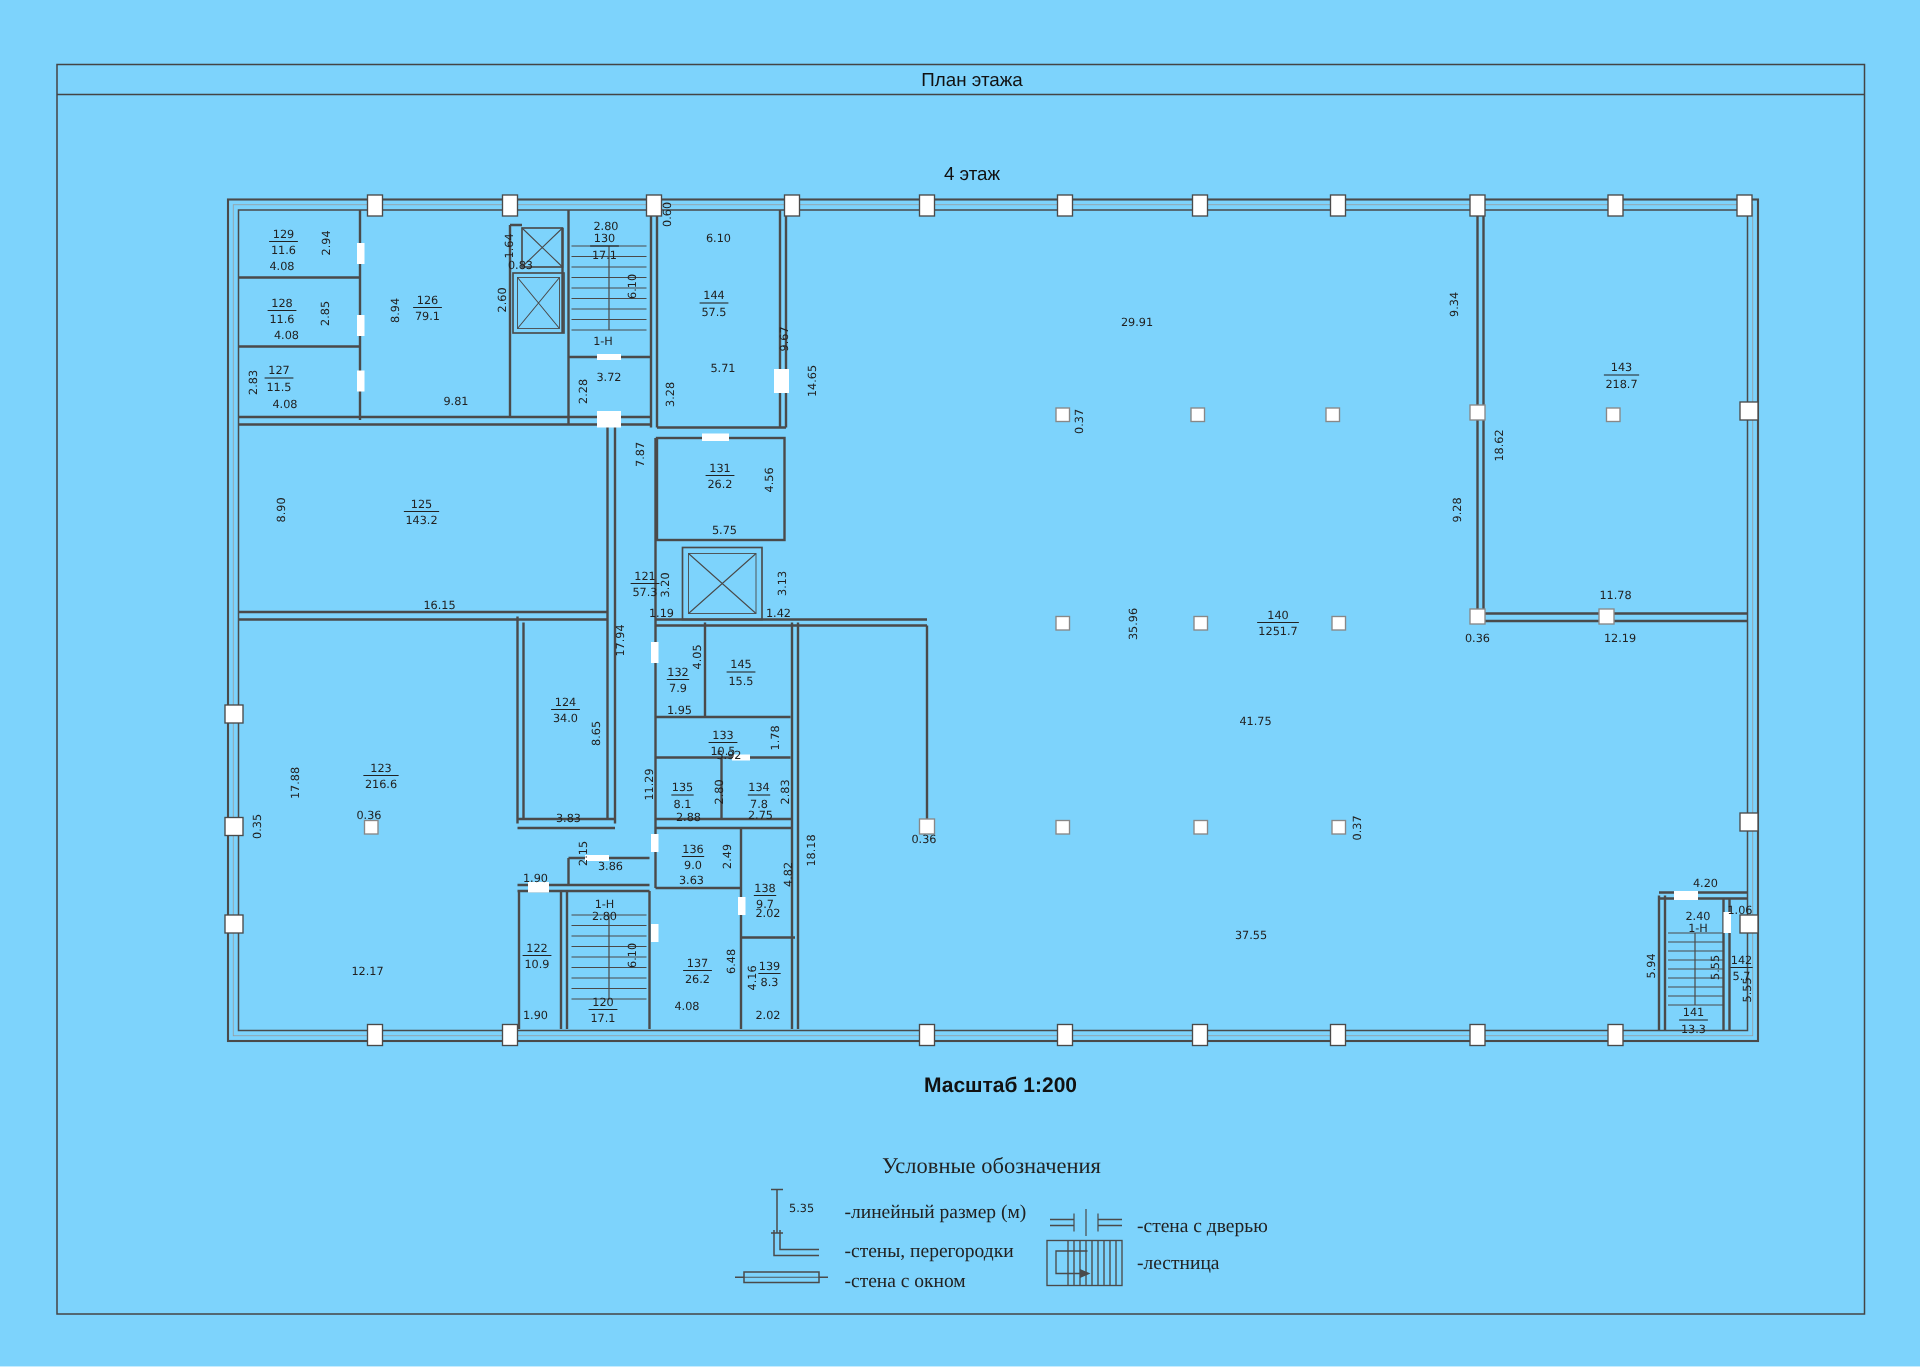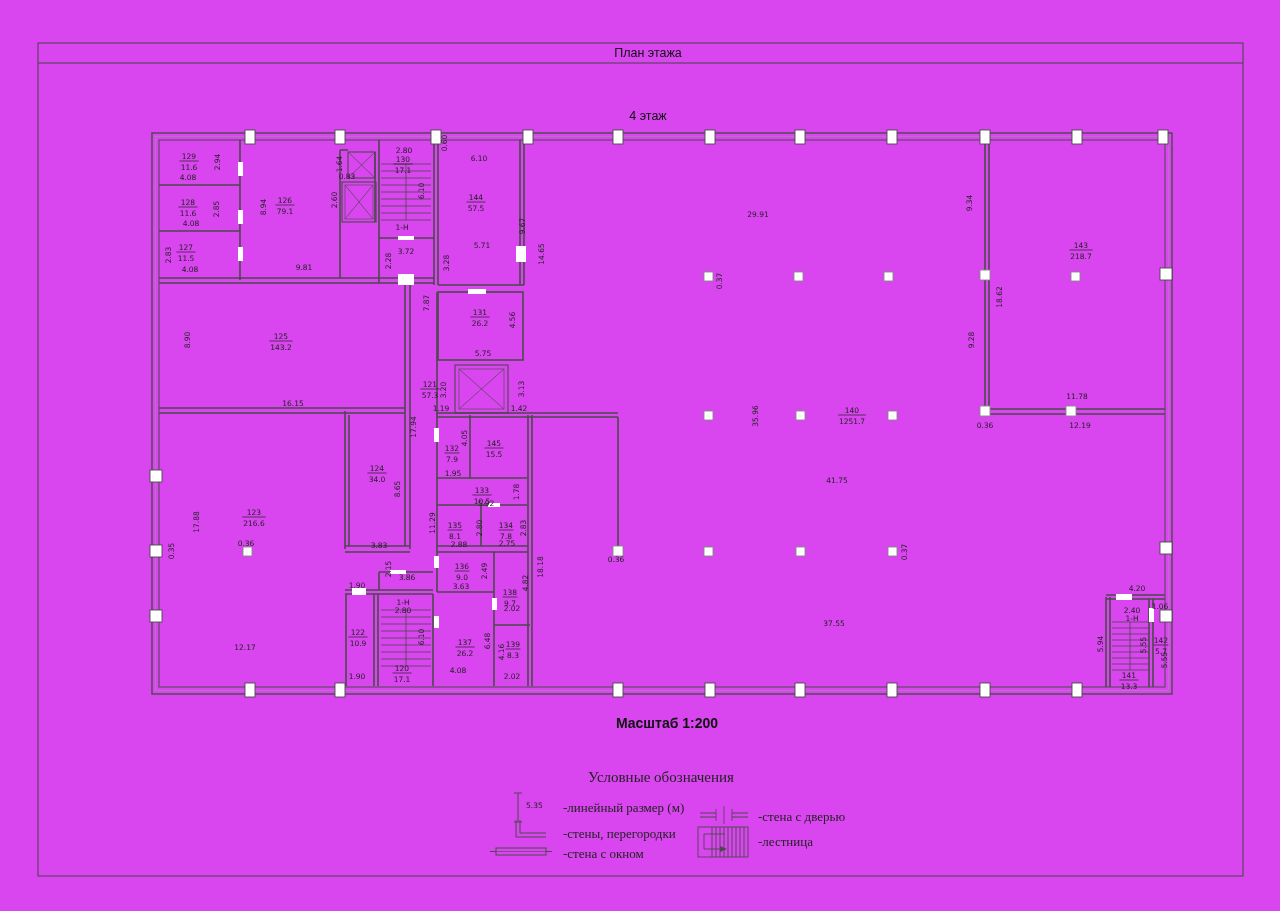--- a/index.html
+++ b/index.html
@@ -1,16 +1,16 @@
 <!DOCTYPE html>
 <html><head>
 <meta charset="utf-8">
 <style>
   html,body{margin:0;padding:0;background:#fff;}
-  .canvas{position:relative;width:1280px;height:911px;background:#d946ef;overflow:hidden;
+  .canvas{position:relative;width:1280px;height:911px;background:#7dd3fc;overflow:hidden;
           font-family:"DejaVu Sans",sans-serif;}
   svg{position:absolute;left:0;top:0;}
   .lbl{font:7.5px "DejaVu Sans",sans-serif;fill:#222;}
   .hdr{font:12.5px "Liberation Sans",sans-serif;fill:#111;}
   .scale{font:bold 14px "Liberation Sans",sans-serif;fill:#111;}
   .leg-title{font:15px "Liberation Serif",serif;fill:#222;}
   .leg{font:13px "Liberation Serif",serif;fill:#222;}
   .fracline{stroke:#222;stroke-width:0.7;}
 </style>
 </head>

